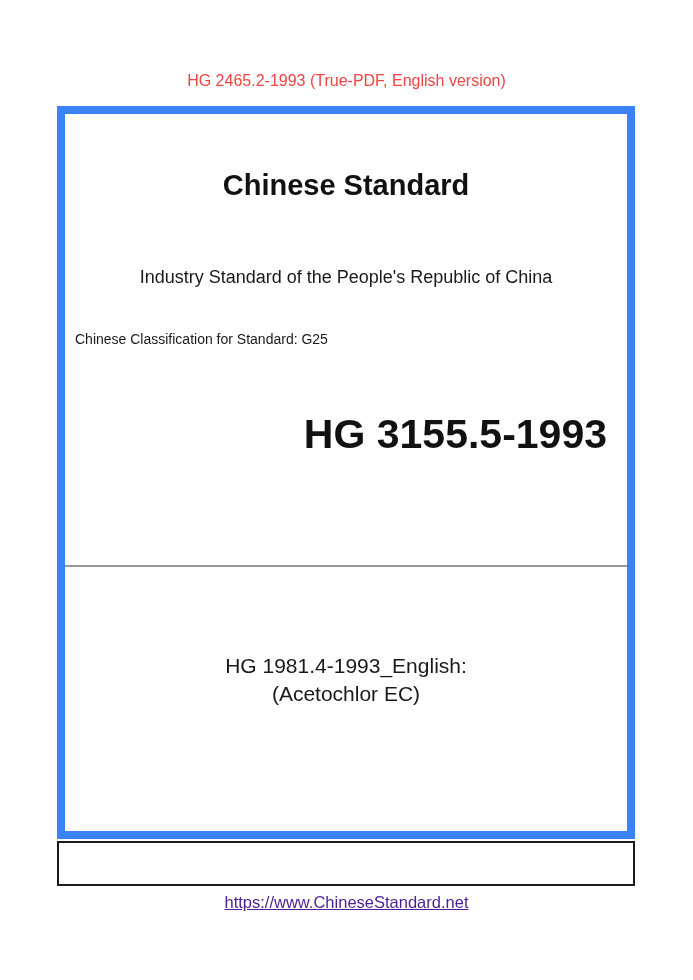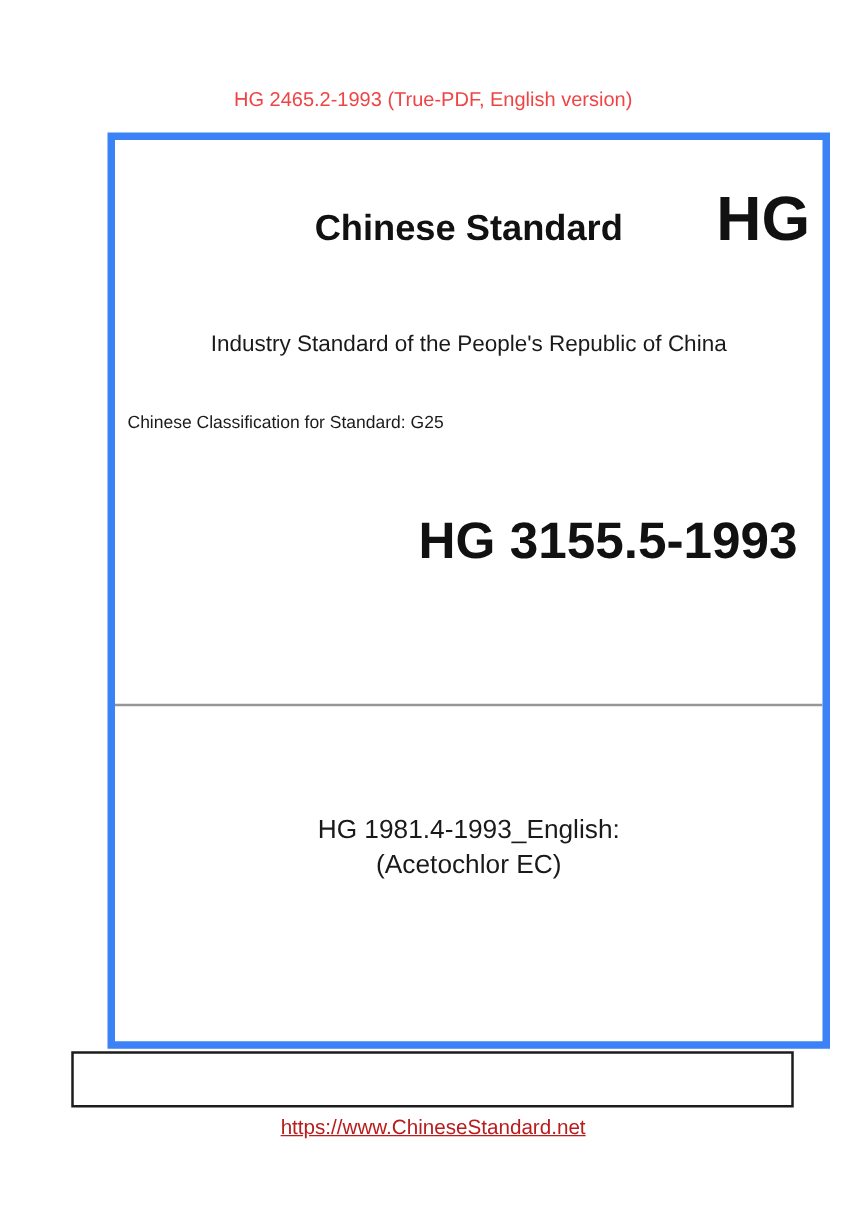--- a/index.html
+++ b/index.html
@@ -25,23 +25,22 @@
     font-size: 16px;
     line-height: 20px;
     color: #ef4444;
   }
   .main-box {
     position: absolute;
     left: 57px;
     top: 106px;
     width: 578px;
     height: 733px;
-    border: 6px solid #3b82f6;
+    border: 8px solid #3b82f6;
     box-sizing: border-box;
-    margin-left: 29px;
   }
   .brand-title {
     position: absolute;
     top: 54px;
     left: 0;
     width: 100%;
     text-align: center;
     font-size: 29px;
     font-weight: bold;
     line-height: 34px;
@@ -121,36 +120,35 @@
   .doc-footer {
     position: absolute;
     top: 891px;
     left: 0;
     width: 100%;
     text-align: center;
     font-size: 16.5px;
     line-height: 22px;
   }
   .doc-footer a {
-    color: #b91c1c;
+    color: #4c1d95;
     cursor: pointer;
   }
 </style>
 </head>
 <body>
 
 <div class="page">
 
   <div class="doc-header">HG 2465.2-1993 (True-PDF, English version)</div>
 
   <div class="main-box">
 
     <div class="brand-title">Chinese Standard</div>
 
-    <div class="brand-logo">HG</div>
 
     <div class="subtitle">Industry Standard of the People's Republic of China</div>
 
     <div class="classification">Chinese Classification for Standard: G25</div>
 
     <div class="standard-number">HG 3155.5-1993</div>
 
     <div class="divider"></div>
 
     <div class="english-title">

